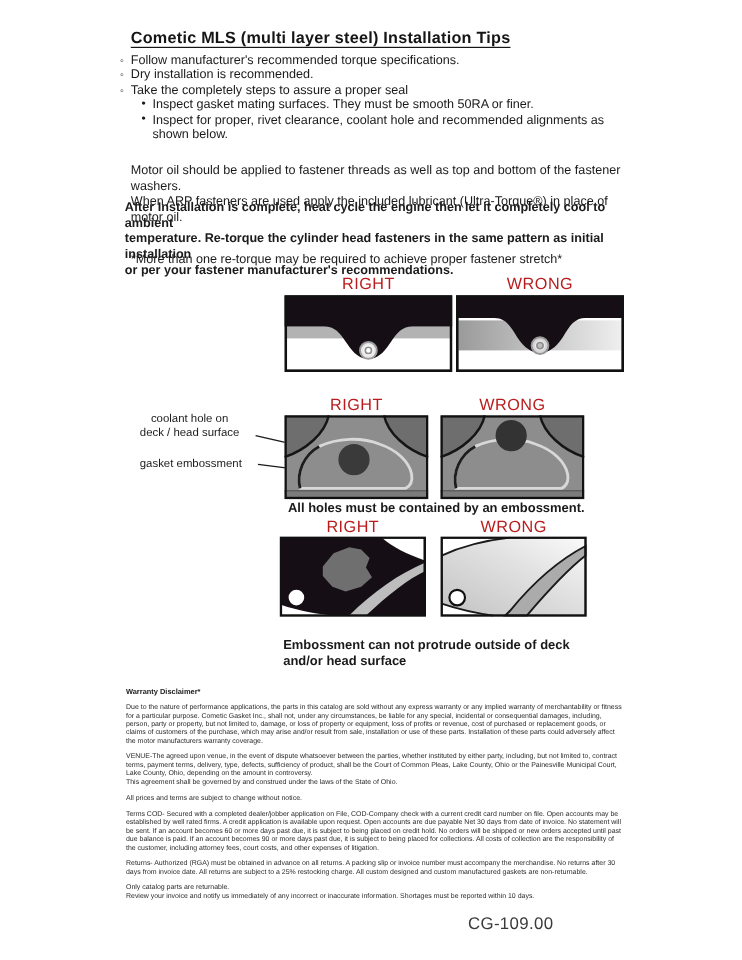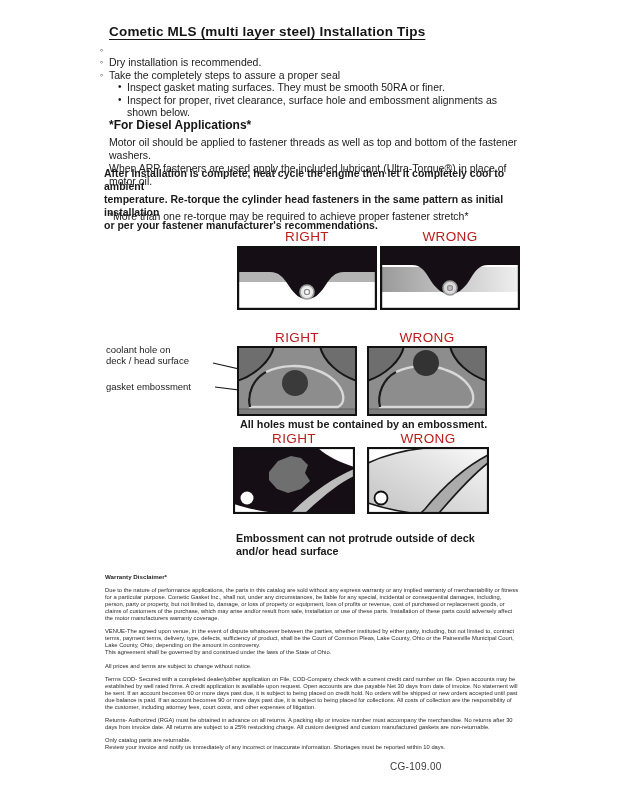--- a/index.html
+++ b/index.html
@@ -14,58 +14,58 @@
   }
   .bullets{font-size:10.5px;line-height:12.4px;color:#1b1b1b;}
   .b-row{display:flex;}
   .b-marker{width:9px;flex:0 0 9px;font-size:9px;line-height:12.4px;}
   .sb-row{display:flex;margin-left:18px;}
   .sb-marker{width:9px;flex:0 0 9px;font-size:10px;line-height:12.4px;}
   .h2{font-size:12px;font-weight:bold;color:#151515;}
   .para{font-size:10.5px;line-height:12.9px;white-space:pre-line;color:#1b1b1b;}
   .dg-label{font-size:13.5px;letter-spacing:.4px;text-align:center;color:#b91c1c;font-weight:500;}
   .caption{font-size:10.8px;font-weight:600;color:#1a1a1a;white-space:pre-line;line-height:12.5px;}
-  .anno{font-size:9.5px;line-height:11px;text-align:left;white-space:pre-line;color:#1a1a1a;}
+  .anno{font-size:9.5px;line-height:11px;text-align:center;white-space:pre-line;color:#1a1a1a;}
   .fine{font-size:5.8px;line-height:6.9px;color:#2a2a2a;width:416px;}
   .fine .fp{margin:0 0 6.5px 0;}
   .fine .fp.tight{margin:0;}
   .fine-h{font-size:6.2px;font-weight:bold;margin:0 0 6.5px 0;color:#222;}
-  .footer-code{font-size:10px;color:#3a3a3a;letter-spacing:.3px;}
+  .footer-code{font-size:14px;color:#3a3a3a;letter-spacing:.3px;}
   svg{display:block;}
 </style>
 </head>
 <body>
 
 <div class="page">
 
   <div class="abs title" style="left:109px;top:24px;">Cometic MLS (multi layer steel) Installation Tips</div>
 
   <div class="abs bullets" style="left:100px;top:44px;width:430px;">
     <div class="b-row">
       <span class="b-marker">◦</span>
+      <span>Follow manufacturer's recommended torque specifications.</span>
     </div>
     <div class="b-row">
       <span class="b-marker">◦</span>
       <span>Dry installation is recommended.</span>
     </div>
     <div class="b-row">
       <span class="b-marker">◦</span>
       <span>Take the completely steps to assure a proper seal</span>
     </div>
     <div class="sb-row">
       <span class="sb-marker">•</span>
       <span>Inspect gasket mating surfaces.  They must be smooth 50RA or finer.</span>
     </div>
     <div class="sb-row">
       <span class="sb-marker">•</span>
-      <span>Inspect for proper, rivet clearance, surface hole and embossment alignments as shown below.</span>
+      <span>Inspect for proper, rivet clearance, coolant hole and recommended alignments as shown below.</span>
     </div>
   </div>
 
-  <div class="abs h2" style="left:109px;top:118px;">*For Diesel Applications*</div>
   <div class="abs para" style="left:109px;top:136px;width:420px;">Motor oil should be applied to fastener threads as well as top and bottom of the fastener washers.
 When ARP fasteners are used apply the included lubricant (Ultra-Torque®) in place of motor oil.</div>
   <div class="abs para" style="left:104px;top:167px;width:420px;font-weight:bold;">After Installation is complete, heat cycle the engine then let it completely cool to ambient
 temperature. Re-torque the cylinder head fasteners in the same pattern as initial installation
 or per your fastener manufacturer's recommendations.</div>
   <div class="abs para" style="left:109px;top:210px;width:420px;">*More than one re-torque may be required to achieve proper fastener stretch*</div>
 
   <div class="abs dg-label" style="left:237px;top:229px;width:140px;">RIGHT</div>
   <div class="abs dg-label" style="left:380px;top:229px;width:140px;">WRONG</div>
 

